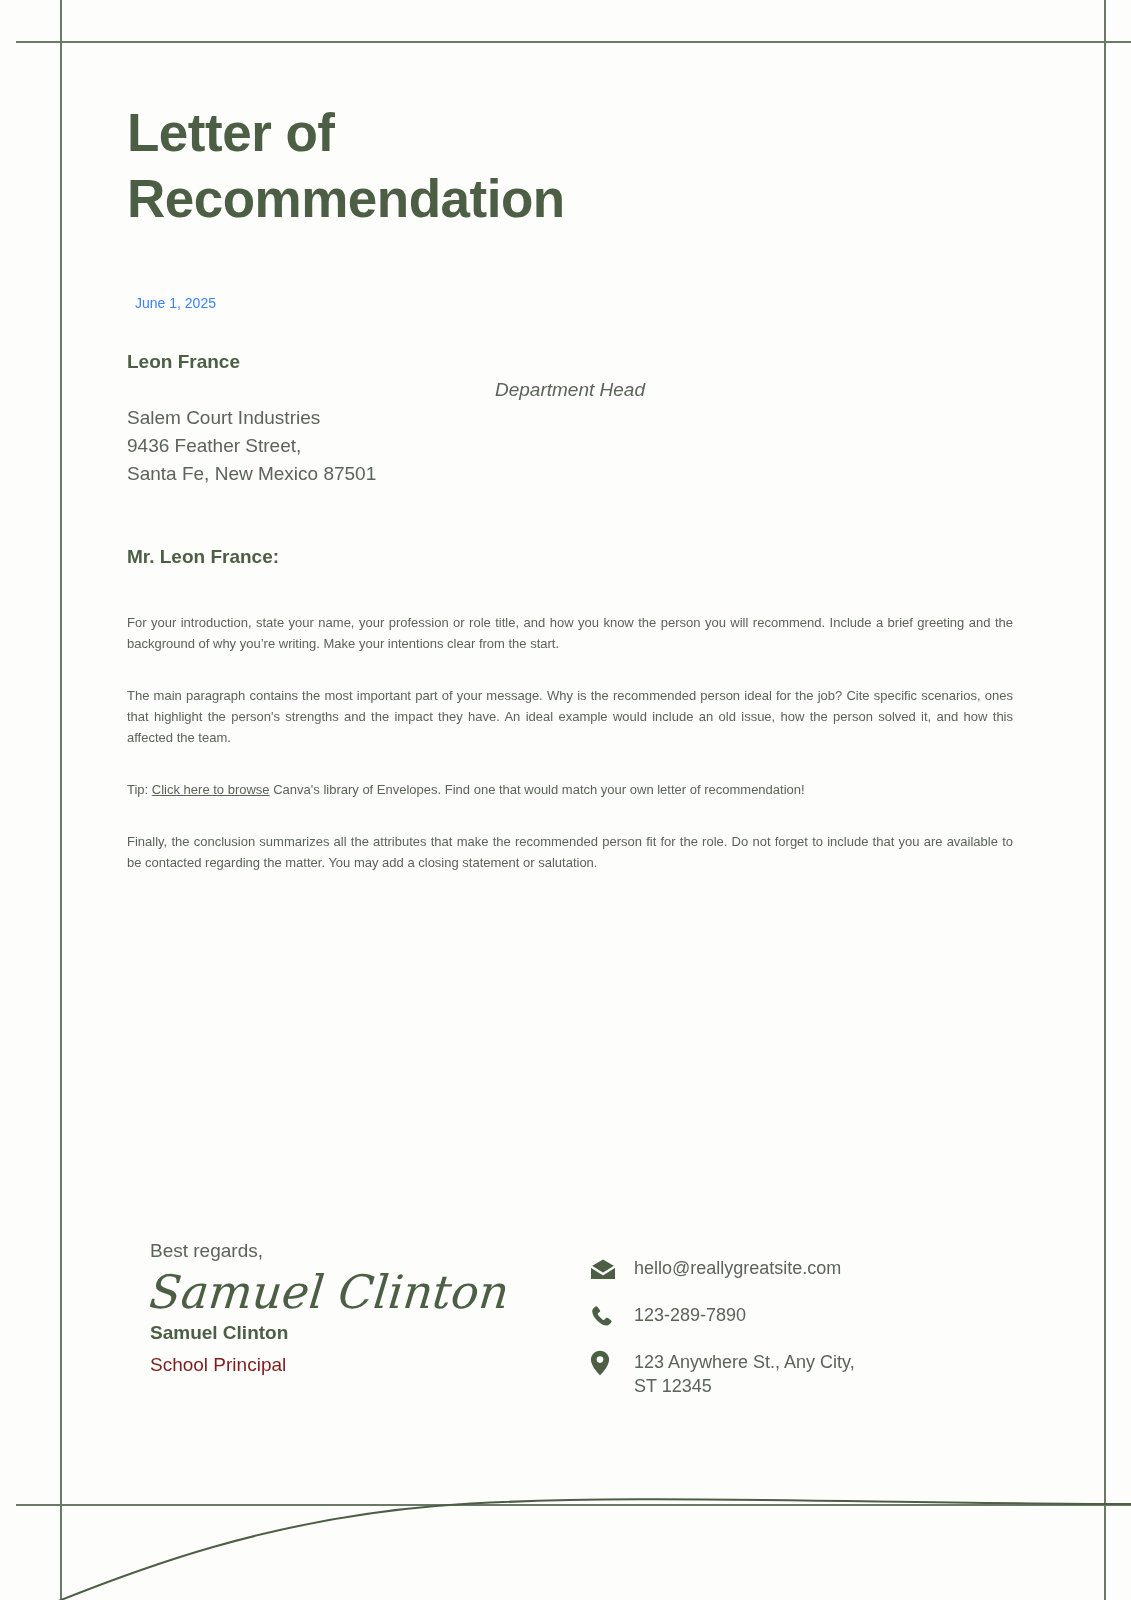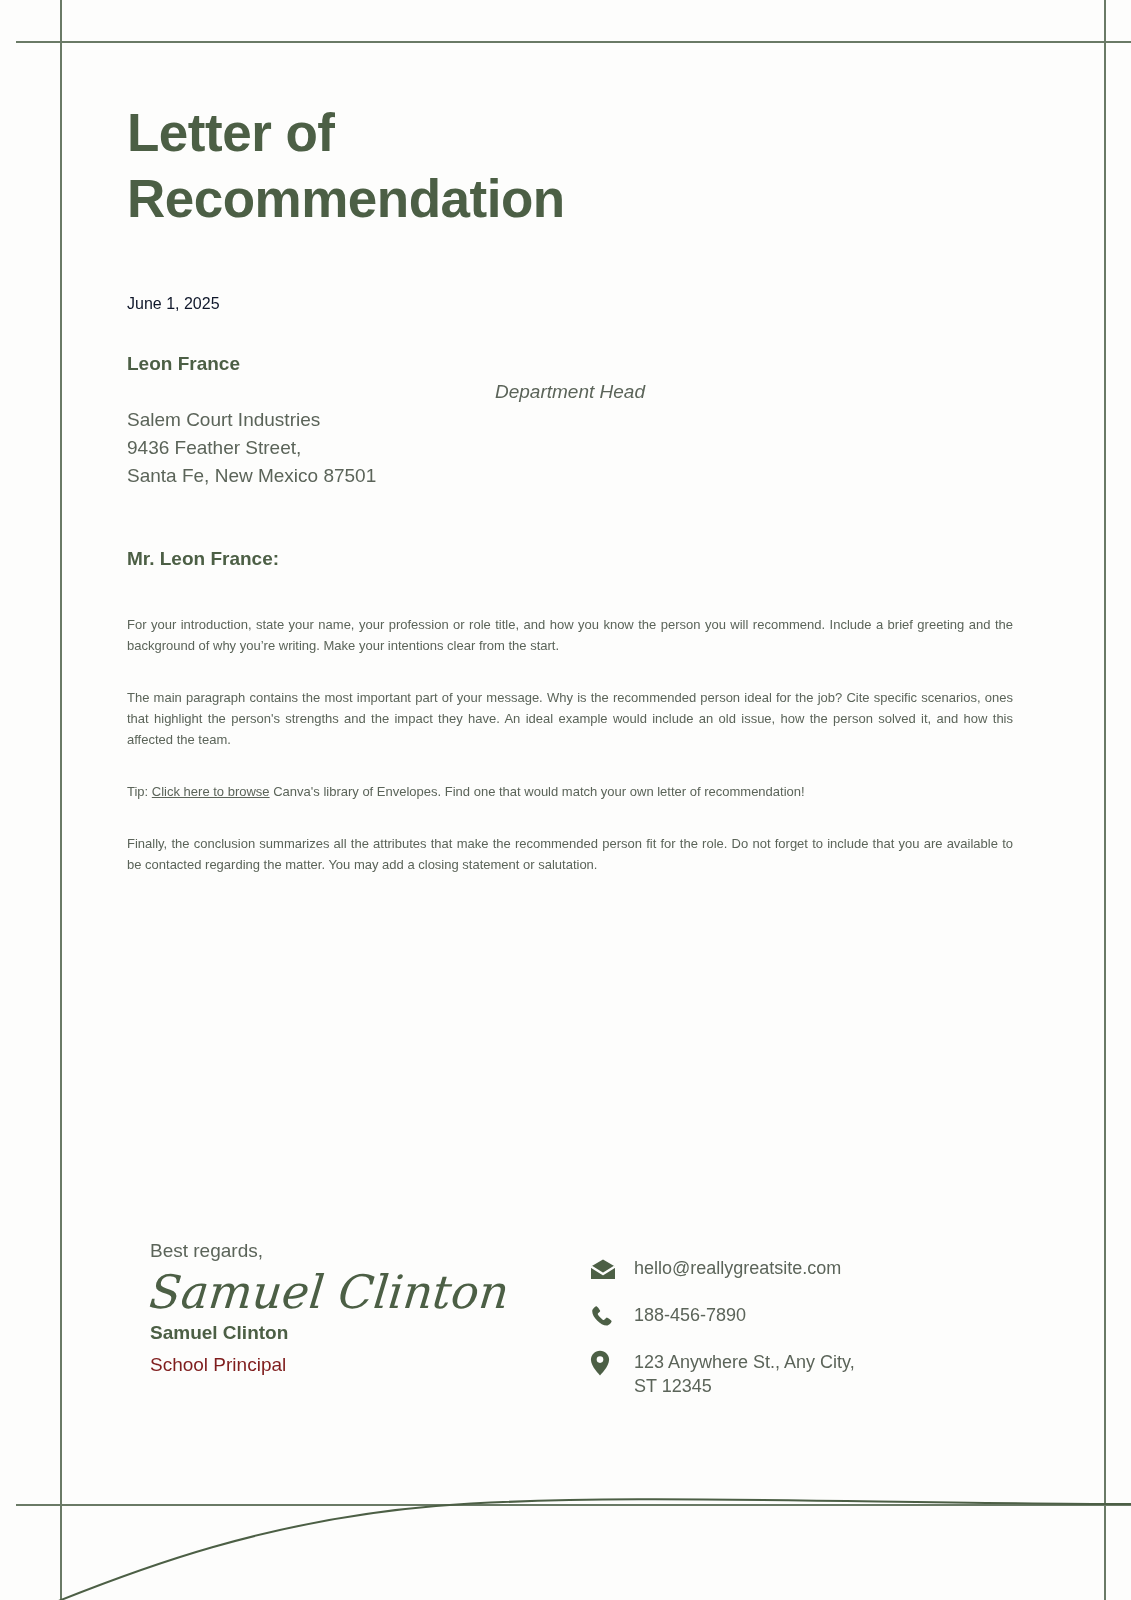--- a/index.html
+++ b/index.html
@@ -54,23 +54,23 @@
     font-size: 53px;
     line-height: 1.25;
     font-weight: bold;
     color: #4c5f45;
     letter-spacing: -0.5px;
     margin: 0 0 62px 0;
     max-width: 560px;
   }
 
   .date-line {
-    font-size: 16px;
-    color: #0f172a;
-    margin: 0 0 37px 0;
+    font-size: 14px;
+    color: #3b82f6;
+    margin: 0 0 37px 8px;
   }
 
   .addr-block {
     font-size: 19px;
     line-height: 1.48;
     color: #5b6459;
     margin: 0 0 58px 0;
   }
   .addr-name {
     font-weight: bold;
@@ -220,21 +220,21 @@
         </span>
         <span class="contact-text">hello@reallygreatsite.com</span>
       </div>
 
       <div class="contact-row">
         <span class="contact-icon">
           <svg width="24" height="24" viewBox="0 0 24 24">
             <path d="M6.5 2.2 C5.2 2.2 2.2 5.0 2.2 7.0 C2.2 13.2 10.5 21.6 16.8 21.6 C18.8 21.6 21.6 18.6 21.6 17.3 C21.6 16.6 17.6 13.6 16.8 13.6 C16.0 13.6 14.6 16.1 13.9 16.1 C12.7 16.1 7.7 11.1 7.7 9.9 C7.7 9.2 10.2 7.8 10.2 7.0 C10.2 6.2 7.2 2.2 6.5 2.2 Z" fill="#4c5f45"></path>
           </svg>
         </span>
-        <span class="contact-text">188-456-7890</span>
+        <span class="contact-text">123-289-7890</span>
       </div>
 
       <div class="contact-row">
         <span class="contact-icon">
           <svg width="20" height="26" viewBox="0 0 20 26">
             <path d="M10 0.8 C4.9 0.8 0.9 4.8 0.9 9.8 C0.9 16.5 10 25.4 10 25.4 C10 25.4 19.1 16.5 19.1 9.8 C19.1 4.8 15.1 0.8 10 0.8 Z" fill="#4c5f45"></path>
             <circle cx="10" cy="9.6" r="3.3" fill="#fdfdfc"></circle>
           </svg>
         </span>
         <span class="contact-text"><span>123 Anywhere St., Any City,</span><br><span>ST 12345</span></span>

